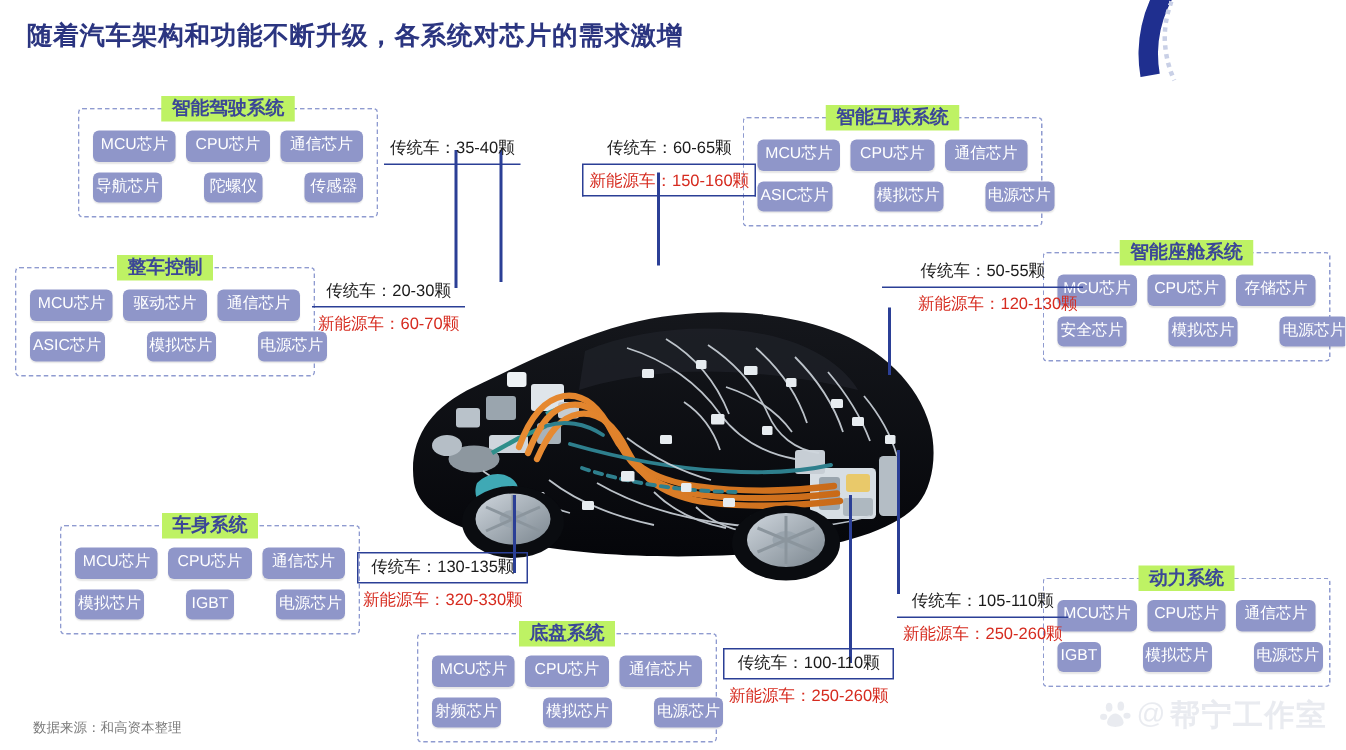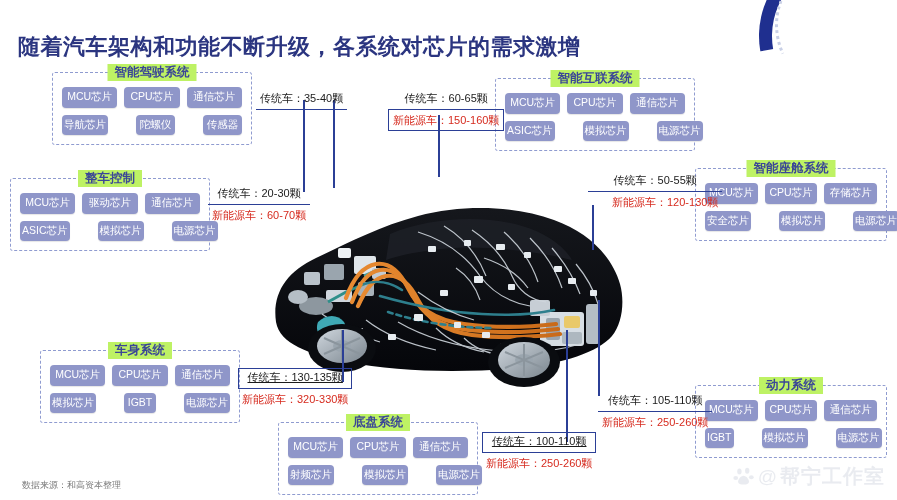--- a/index.html
+++ b/index.html
@@ -13,21 +13,21 @@
 
   
   .deco-arc{position:absolute;right:-38px;top:-52px;width:150px;height:150px;
     border-radius:50%;border:13px solid #1f2f8f;border-right-color:transparent;
     border-bottom-color:transparent;transform:rotate(35deg);}
   .deco-arc2{position:absolute;right:-16px;top:-44px;width:132px;height:132px;
     border-radius:50%;border:3px dotted #c9d0e6;border-right-color:transparent;
     border-bottom-color:transparent;transform:rotate(20deg);}
 
   
-  .title{position:absolute;left:18px;top:32px;font-size:22px;font-weight:bold;
+  .title{position:absolute;left:18px;top:12px;font-size:17px;font-weight:bold;
     color:#2b3580;letter-spacing:.5px;white-space:nowrap;}
 
   
   .sysbox{position:absolute;border:1px dashed #8f9bd0;border-radius:3px;
     padding:14px 9px 9px 9px;box-sizing:border-box;background:rgba(255,255,255,.55);}
   .sysbox .sys-title{position:absolute;top:-9px;left:50%;transform:translateX(-50%);
     background:#bef264;padding:0 7px;font-size:12.5px;font-weight:bold;color:#3b4796;
     white-space:nowrap;}
   .chiprow{display:flex;gap:7px;margin-bottom:7px;}
   .chiprow:last-child{margin-bottom:0;gap:28px;}
@@ -35,21 +35,21 @@
     border-radius:4px;padding:4px 2px 5px;white-space:nowrap;line-height:1.1;
     box-shadow:0 1px 1px rgba(0,0,0,.10);}
 
   
   .callout{position:absolute;white-space:nowrap;}
   .callout .trad{font-size:11px;color:#1b1b1b;padding:1px 4px 3px;text-align:center;}
   .callout .nev{font-size:11px;color:#d62b1f;padding:3px 4px 2px;text-align:center;
     border:1.5px solid #2b3f96;border-top:none;}
   .callout.topline .trad{border:none;border-bottom:1.5px solid #2b3f96;}
   .callout.topline .nev{border:none;}
-  .callout.fullbox .trad{border:1.5px solid #2b3f96;text-decoration:underline;}
+  .callout.fullbox .trad{border:1.5px solid #2b3f96;}
   .callout.fullbox .nev{border:none;}
 
   
   .lead{position:absolute;background:#2b3f96;}
   .lead.h{height:1.5px;}
   .lead.v{width:1.5px;}
 
   
   #car{position:absolute;left:268px;top:172px;width:360px;height:230px;}
 

